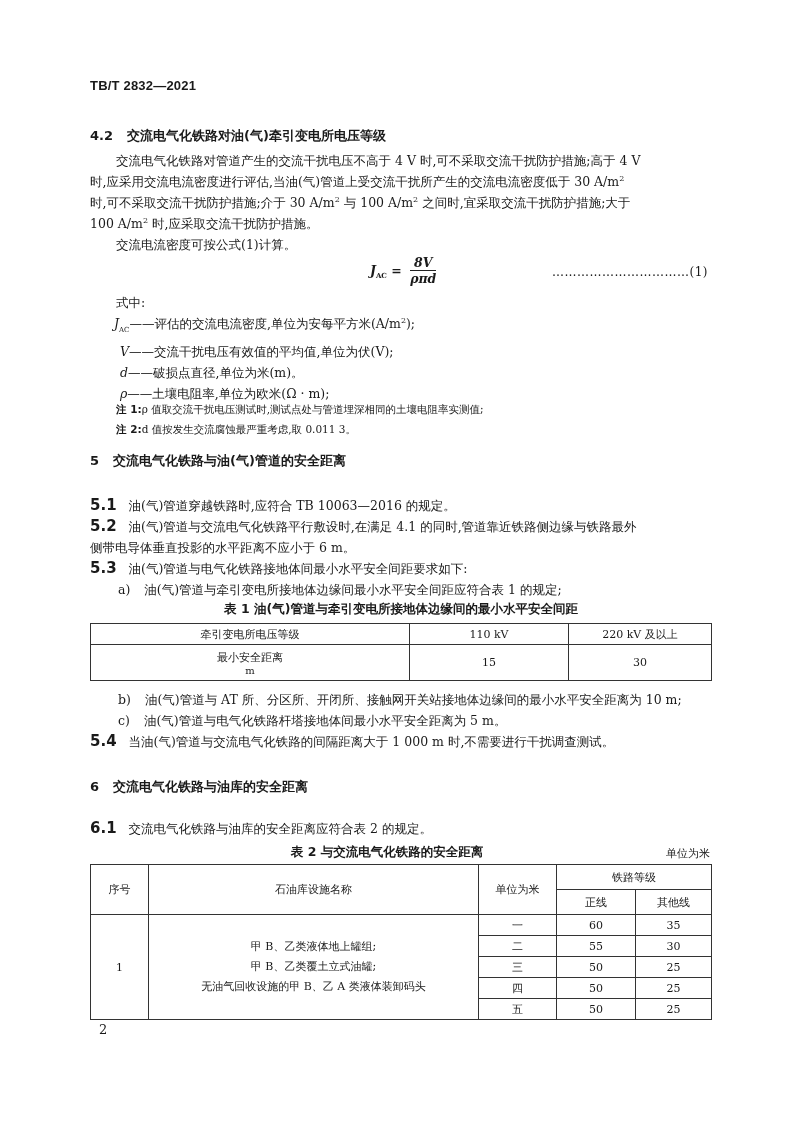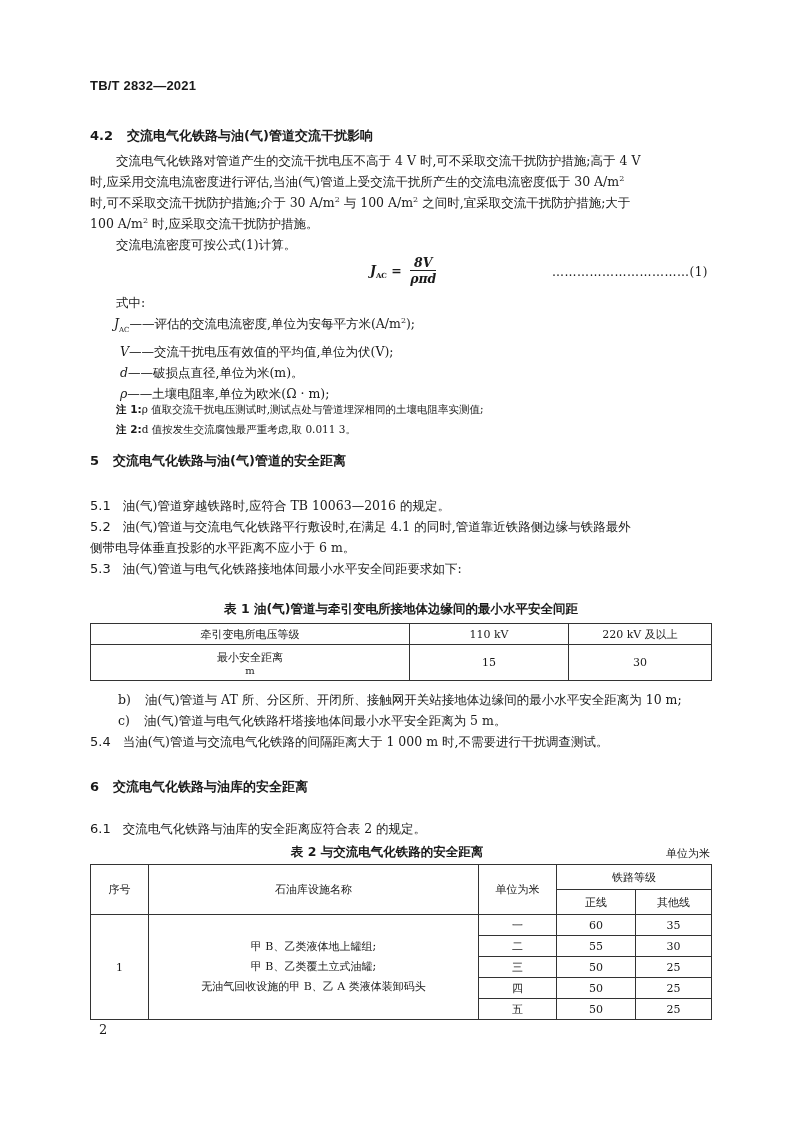--- a/index.html
+++ b/index.html
@@ -4,42 +4,42 @@
 <style>
   html, body { margin:0; padding:0; background:#ffffff; }
   body { width:800px; height:1131px; position:relative; overflow:hidden;
          font-family:"DejaVu Serif","Liberation Serif",serif; color:#1a1a1a; }
   .abs { position:absolute; }
   .hdr { left:90px; top:78px; font-family:"Liberation Sans","DejaVu Sans",sans-serif; font-weight:bold; font-size:13px; letter-spacing:0.2px; }
   .h2 { font-family:"DejaVu Sans","Liberation Sans",sans-serif; font-weight:bold; font-size:13px; }
   .h2 .num { display:inline-block; margin-right:14px; }
   .p { font-size:12.5px; line-height:21px; }
   .indent { text-indent:26px; }
-  .num-b { font-family:"DejaVu Sans","Liberation Sans",sans-serif; font-weight:normal; font-size:13px; margin-right:12px; }
+  .num-b { font-family:"DejaVu Sans","Liberation Sans",sans-serif; font-weight:bold; font-size:15px; margin-right:12px; }
   .note { font-size:10.5px; line-height:20px;margin-top:10px; }
   .note b { font-family:"DejaVu Sans",sans-serif; }
   sup { font-size:8px; vertical-align:5px; line-height:0; }
   .i { font-style:italic; }
   table { border-collapse:collapse; font-size:11px; }
   td { border:1px solid #333; text-align:center; vertical-align:middle; padding:0; }
   .outer { border:1.6px solid #222; }
   .cap { font-family:"DejaVu Sans","Liberation Sans",sans-serif; font-weight:bold; font-size:12.5px; text-align:center; }
   .formula { font-style:italic; font-size:12.5px; }
   .frac { display:inline-block; vertical-align:middle; text-align:center; margin-left:4px; }
   .frac .top { display:block; border-bottom:1px solid #222; padding:0 2px; line-height:15px; }
   .frac .bot { display:block; line-height:16px; }
   .dots { font-size:12px; letter-spacing:0.5px; }
 </style>
 </head>
 <body>
 
 <div class="abs hdr">TB/T 2832—2021</div>
 
 <div class="abs h2" style="left:90px;top:127px;">
-  <span class="num">4.2</span><span>交流电气化铁路与油(气)管道交流干扰影响</span>
+  <span class="num">4.2</span><span>交流电气化铁路对油(气)牵引变电所电压等级</span>
 </div>
 
 <div class="abs p" style="left:90px;top:150px;width:622px;">
   <div class="indent">交流电气化铁路对管道产生的交流干扰电压不高于 4 V 时,可不采取交流干扰防护措施;高于 4 V</div>
   <div><span>时,应采用交流电流密度进行评估,当油(气)管道上受交流干扰所产生的交流电流密度低于 30 A/m</span><sup>2</sup></div>
   <div><span>时,可不采取交流干扰防护措施;介于 30 A/m</span><sup>2</sup><span> 与 100 A/m</span><sup>2</sup><span> 之间时,宜采取交流干扰防护措施;大于</span></div>
   <div><span>100 A/m</span><sup>2</sup><span> 时,应采取交流干扰防护措施。</span></div>
   <div class="indent">交流电流密度可按公式(1)计算。</div>
 </div>
 
@@ -64,20 +64,21 @@
 
 <div class="abs h2" style="left:90px;top:452px;">
   <span class="num">5</span><span>交流电气化铁路与油(气)管道的安全距离</span>
 </div>
 
 <div class="abs p" style="left:90px;top:495px;width:625px;">
   <div><span class="num-b">5.1</span><span>油(气)管道穿越铁路时,应符合 TB 10063—2016 的规定。</span></div>
   <div><span class="num-b">5.2</span><span>油(气)管道与交流电气化铁路平行敷设时,在满足 4.1 的同时,管道靠近铁路侧边缘与铁路最外</span></div>
   <div>侧带电导体垂直投影的水平距离不应小于 6 m。</div>
   <div><span class="num-b">5.3</span><span>油(气)管道与电气化铁路接地体间最小水平安全间距要求如下:</span></div>
+  <div style="padding-left:28px;"><span style="margin-right:14px;">a)</span><span>油(气)管道与牵引变电所接地体边缘间最小水平安全间距应符合表 1 的规定;</span></div>
 </div>
 
 <div class="abs cap" style="left:90px;top:601px;width:622px;">表 1   油(气)管道与牵引变电所接地体边缘间的最小水平安全间距</div>
 
 <table class="abs outer" style="left:90px;top:623px;width:622px;">
   <tbody>
       <tr style="height:21px;">
     <td style="width:318px;">牵引变电所电压等级</td>
     <td style="width:158px;">110 kV</td>
     <td>220 kV 及以上</td>

